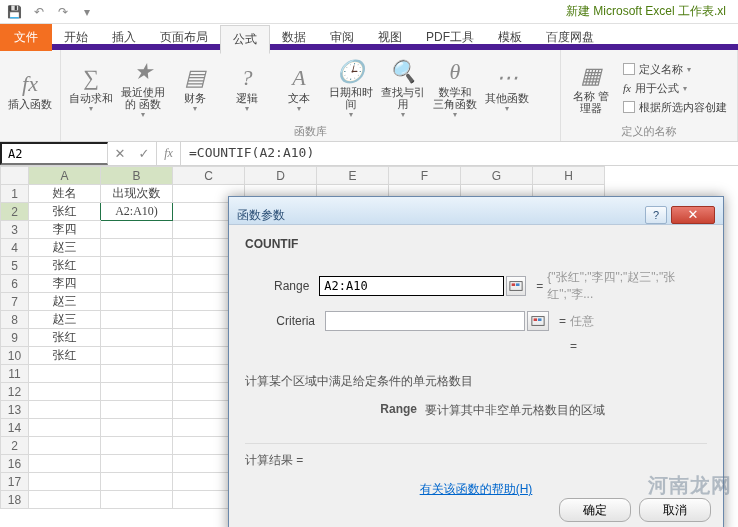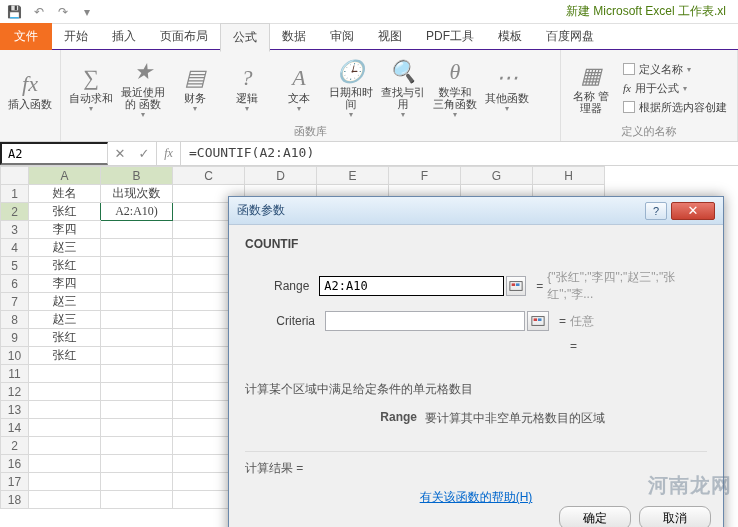--- a/index.html
+++ b/index.html
@@ -5,21 +5,21 @@
 * { box-sizing: border-box; margin: 0; padding: 0; font-family: "Microsoft YaHei", SimSun, Arial, sans-serif; }
 body { background: #fff; font-size: 12px; color: #444; width: 738px; height: 527px; overflow: hidden; position: relative; }
 
 
 .titlebar { height: 24px; background: #fff; display: flex; align-items: center; padding: 0 4px; border-bottom: 1px solid #e0e0e0; }
 .qat { display: flex; gap: 2px; }
 .qat-btn { width: 22px; height: 20px; display: flex; align-items: center; justify-content: center; color: #888; }
 .doc-title { margin-left: auto; color: #4d7c0f; font-size: 12px; padding-right: 8px; }
 
 
-.ribbon-tabs { height: 26px; display: flex; align-items: center; background: #fff; border-bottom: 1px solid #4c1d95; }
+.ribbon-tabs { height: 26px; display: flex; align-items: flex-start; background: #fff; border-bottom: 6px solid #4c1d95; }
 .ribbon-tab { padding: 5px 12px 5px; font-size: 12px; color: #444; cursor: pointer; }
 .ribbon-tab.file { background: #f36f21; color: #fff; padding: 5px 14px; }
 .ribbon-tab.active { border: 1px solid #d4d4d4; border-bottom: 1px solid #f5f5f5; background: #f5f5f5; position: relative; top: 1px; }
 
 
 .ribbon { height: 92px; background: #f5f5f5; border-bottom: 1px solid #d4d4d4; display: flex; }
 .r-group { border-right: 1px solid #e0e0e0; padding: 4px 6px 2px; display: flex; flex-direction: column; }
 .r-group-inner { flex: 1; display: flex; gap: 4px; }
 .r-group-label { text-align: center; font-size: 11px; color: #888; padding-top: 2px; }
 .big-btn { display: flex; flex-direction: column; align-items: center; justify-content: center; width: 48px; padding: 2px; cursor: pointer; }
@@ -49,35 +49,35 @@
 .grid td { font-family: SimSun, serif; }
 .grid th.col.sel { background: #d5e3c3; }
 .grid th.row.sel { background: #d5e3c3; }
 .cell-b2 { text-align: left; font-family: Consolas, monospace; border: 1px solid #217346 !important; }
 .marquee td:first-of-type { border-left: 1px dashed #217346; border-right: 1px dashed #217346; }
 .marquee-top td:first-of-type { border-top: 1px dashed #217346; }
 .marquee-bot td:first-of-type { border-bottom: 1px dashed #217346; }
 
 
 .dialog { position: absolute; left: 228px; top: 196px; width: 496px; background: #f0f0f0; border: 1px solid #6a88ab; box-shadow: 0 0 12px rgba(0,0,0,0.4); font-size: 12px; }
-.dlg-title { height: 28px; background: linear-gradient(#eaf3fb, #cde0f1); display: flex; align-items: center; padding: 0 8px; border-bottom: 1px solid #b8c9db; }
+.dlg-title { height: 28px; background: linear-gradient(#eaf3fb, #cde0f1); display: flex; align-items: flex-end; padding: 0 8px; border-bottom: 1px solid #b8c9db; }
 .dlg-title-text { flex: 1; color: #2b4f76; font-size: 12px; }
 .dlg-help { width: 22px; height: 18px; background: linear-gradient(#f8fbfe,#d6e5f3); border: 1px solid #9ab3cd; border-radius: 2px; color: #2b4f76; text-align: center; line-height: 16px; margin-right: 4px; cursor: pointer; font-size: 11px; }
 .dlg-close { width: 44px; height: 18px; background: linear-gradient(#e87b6f,#c94434); border: 1px solid #a03326; border-radius: 2px; color: #fff; text-align: center; line-height: 15px; cursor: pointer; font-size: 13px; }
 .dlg-body { padding: 12px 16px 6px; }
 .fn-name { font-weight: bold; margin-bottom: 18px; }
 .arg-row { display: flex; align-items: center; margin-bottom: 8px; }
 .arg-label { width: 80px; text-align: right; padding-right: 10px; }
 .arg-input { width: 200px; height: 20px; border: 1px solid #abadb3; padding: 1px 4px; font-family: Consolas, monospace; font-size: 12px; }
 .arg-input.active { border: 1px solid #000000; }
 .ref-btn { width: 22px; height: 20px; border: 1px solid #abadb3; background: linear-gradient(#fdfdfd,#e4e4e4); margin-left: 2px; display: flex; align-items: center; justify-content: center; cursor: pointer; }
 .ref-btn svg { width: 14px; height: 14px; }
 .arg-eq { margin-left: 10px; color: #555; }
 .arg-val { color: #999; margin-left: 4px; }
-.desc-block { margin-top: 28px; color: #555; }
+.desc-block { margin-top: 20px; color: #555; }
 .arg-desc { margin-top: 12px; display: flex; }
 .arg-desc-label { width: 180px; text-align: right; padding-right: 8px; }
 .sep { border-top: 1px solid #dcdcdc; margin: 24px 0 8px; }
 .result-row { color: #555; }
 .dlg-footer { display: flex; align-items: center; padding: 6px 12px 12px; flex-direction: column; }
 .help-link { color: #0066cc; text-decoration: underline; cursor: pointer; }
 .dlg-buttons { margin-left: auto; display: flex; gap: 8px; }
 .dlg-btn { width: 72px; height: 24px; border: 1px solid #acacac; background: linear-gradient(#fdfdfd,#e4e4e4); border-radius: 9px; cursor: pointer; font-size: 12px; }
 
 .watermark { position: absolute; right: 6px; bottom: 28px; font-size: 20px; color: rgba(100,120,140,0.45); font-weight: bold; font-family: SimSun, serif; letter-spacing: 1px; pointer-events: none; }

